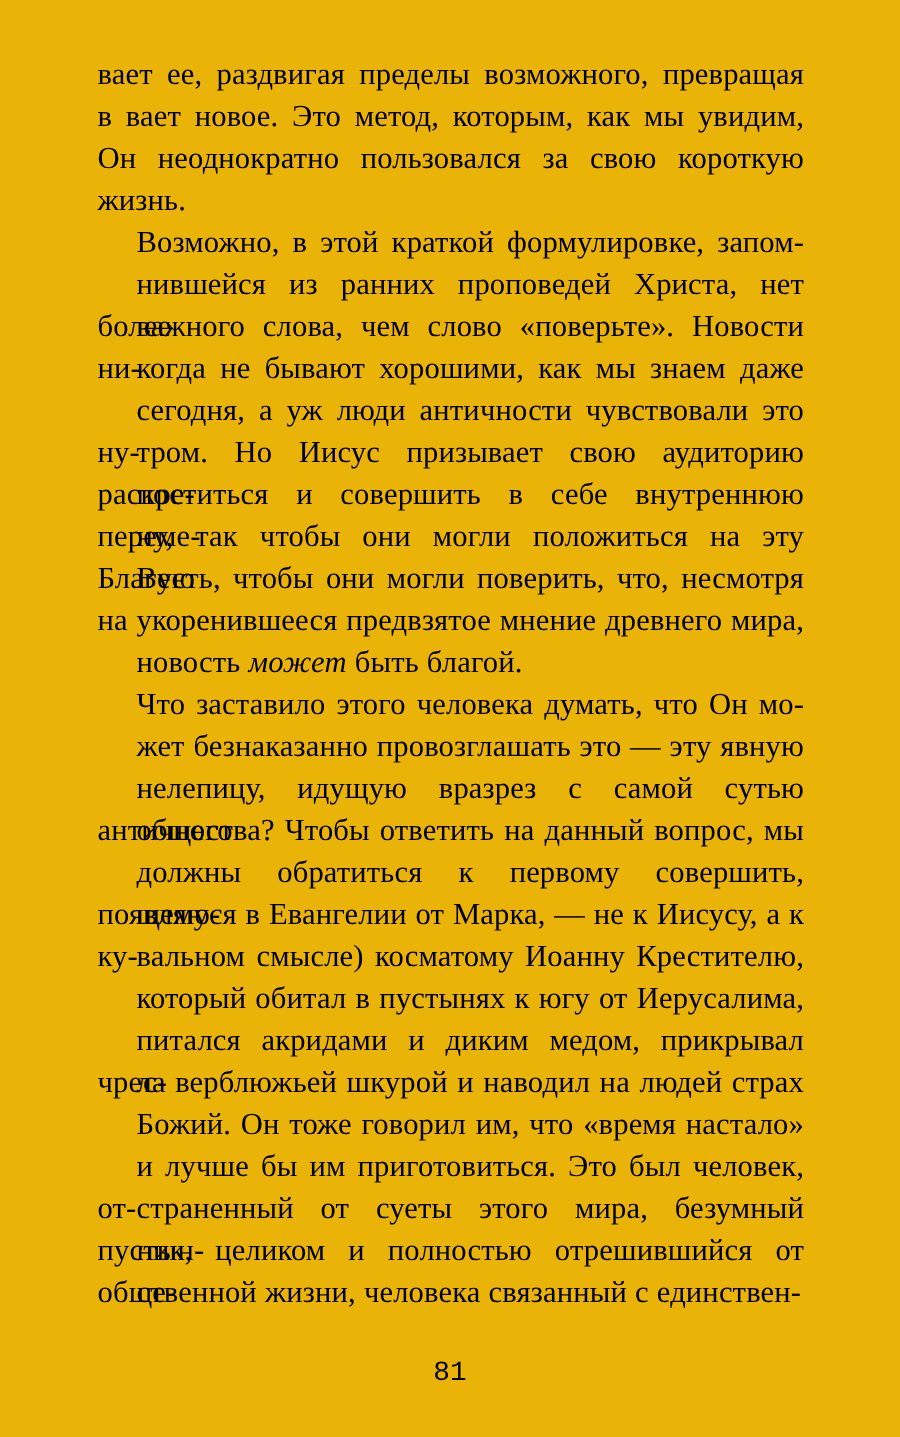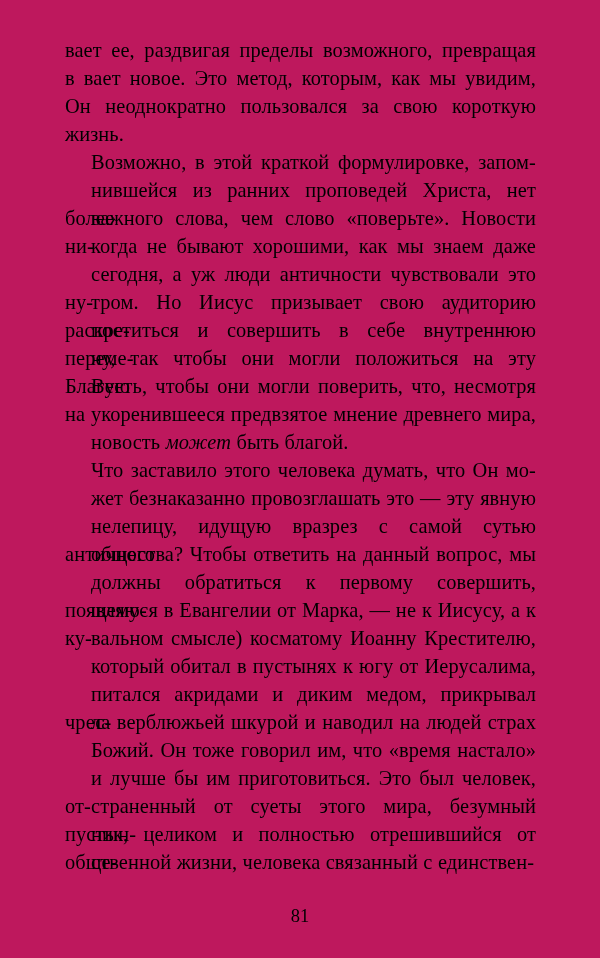--- a/index.html
+++ b/index.html
@@ -9,21 +9,21 @@
     background: #ffffff;
   }
   body {
     font-family: "Liberation Serif", "DejaVu Serif", serif;
     color: #000000;
   }
   .page {
     position: relative;
     width: 600px;
     height: 958px;
-    background: #be185d;
+    background: #eab308;
     overflow: hidden;
     box-sizing: border-box;
   }
   .text-block {
     position: absolute;
     left: 65px;
     top: 36px;
     width: 471px;
   }
   .para {
@@ -64,21 +64,21 @@
     margin-top: 28px;
   }
   .folio {
     position: absolute;
     left: 0;
     right: 0;
     top: 905px;
     text-align: center;
     font-size: 18.5px;
     line-height: 22px;
-    font-family: Liberation Serif, serif;
+    font-family: Liberation Mono, monospace;
   }
 </style>
 </head>
 <body>
 
 <div class="page">
 
   <div class="text-block">
 
     <div class="para" id="p1">

